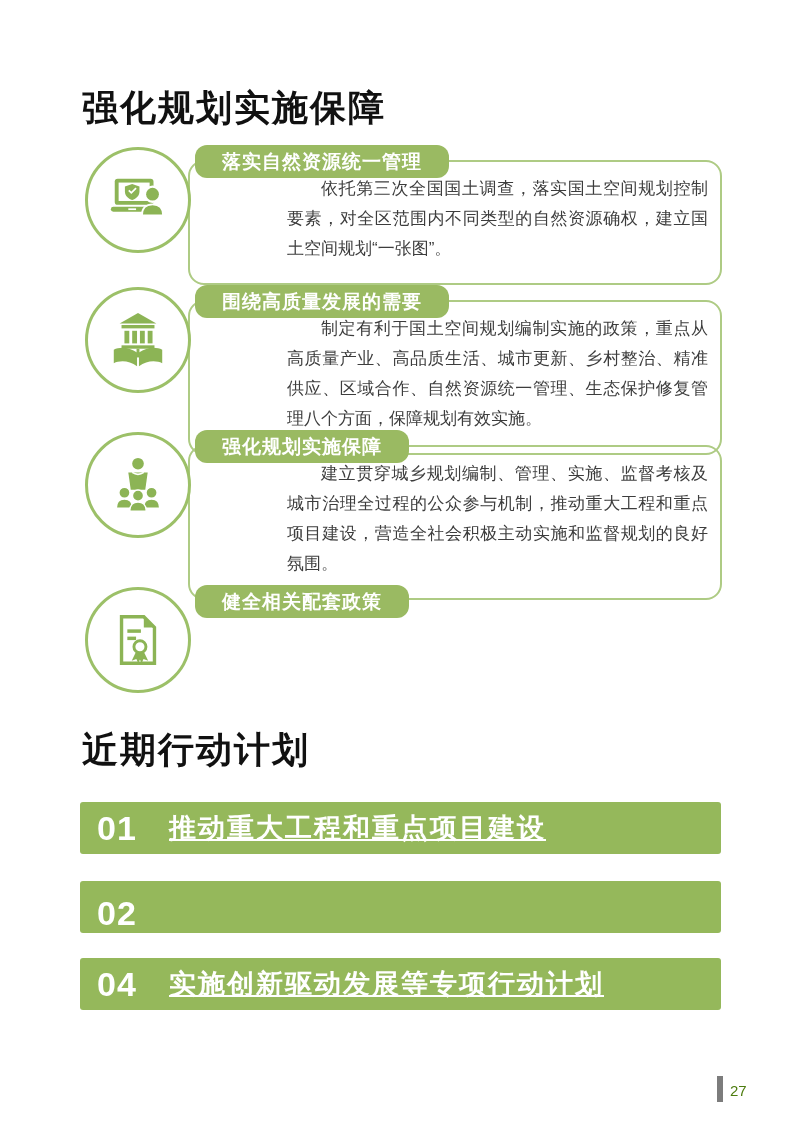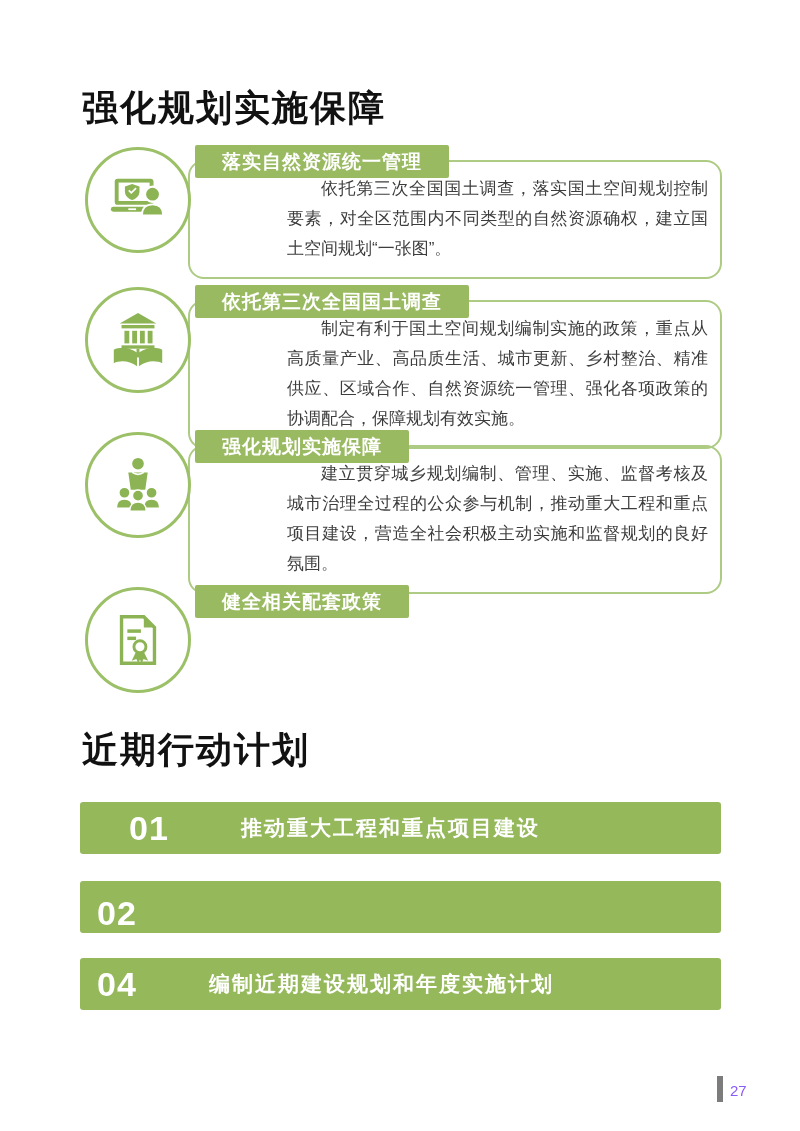--- a/index.html
+++ b/index.html
@@ -8,42 +8,42 @@
 
   .h-main { position:absolute; left:82px; font-size:36px; font-weight:bold; color:#111111; letter-spacing:2px; }
   .h-top { top:84px; }
   .h-mid { top:726px;text-align:center; }
 
   
   .g-section { position:absolute; left:0; width:800px; }
   .s1 { top:145px; } .s2 { top:285px; } .s3 { top:430px; } .s4 { top:585px; }
 
   .g-box { margin:15px 78px 0 188px; border:2px solid #aecb84; border-radius:16px;
-           padding:12px 12px 13px 97px; font-size:17px; line-height:30px;
+           padding:12px 12px 19px 97px; font-size:17px; line-height:30px;
            color:#3d3d3d; text-align:justify; position:relative; z-index:1; }
   .g-body { text-indent:2em; }
 
   .g-circle { position:absolute; left:85px; top:2px; width:106px; height:106px;
               background:#ffffff; border:3px solid #9cc068; border-radius:50%;
               display:flex; align-items:center; justify-content:center; z-index:2; }
 
   .g-pill { position:absolute; left:195px; top:0; height:33px; line-height:33px;
             background:#9aba62; color:#ffffff; font-size:19px; font-weight:bold;
-            padding:0 27px; letter-spacing:1px; border-radius:2px; z-index:3; }
+            padding:0 27px; letter-spacing:1px; border-radius:12px; z-index:3; }
 
   
   .action-bar { position:absolute; left:80px; width:641px; height:52px; background:#95b85b;
                 border-radius:3px; color:#ffffff; display:flex; align-items:center; }
-  .a1 { top:802px;padding-left:32px; } .a2 { top:881px;align-items:flex-end; } .a3 { top:958px; }
+  .a1 { top:802px; } .a2 { top:881px;align-items:flex-end; } .a3 { top:958px; }
   .action-number { font-size:34px; font-weight:bold; margin-left:17px; width:72px; letter-spacing:1px; }
-  .action-label { font-size:21px; font-weight:bold; margin-left:40px; letter-spacing:2px; }
+  .action-label { font-size:27px; font-weight:bold; letter-spacing:2px;text-decoration:underline; }
 
   
   .footer-bar { position:absolute; left:717px; top:1076px; width:6px; height:26px; background:#7c7c7c; }
-  .footer-num { position:absolute; left:730px; top:1082px; font-size:15px; color:#8b5cf6; }
+  .footer-num { position:absolute; left:730px; top:1082px; font-size:15px; color:#4d7c0f; }
 
   svg .ic { fill:#8cb455; }
 </style>
 </head>
 <body>
 
 <div class="page">
 
   <div class="h-main h-top">强化规划实施保障</div>
 
@@ -62,37 +62,37 @@
         <circle cx="47" cy="26" r="9" fill="#ffffff"></circle>
         <circle class="ic" cx="47" cy="26" r="6.6"></circle>
         <path class="ic" d="M36 48 c0 -8 5 -11.5 11 -11.5 s11 3.5 11 11.5 z" stroke="#ffffff" stroke-width="2"></path>
       </svg>
     </div>
     <div class="g-pill">落实自然资源统一管理</div>
   </div>
 
   <div class="g-section s2">
     <div class="g-box">
-      <div class="g-body">制定有利于国土空间规划编制实施的政策，重点从高质量产业、高品质生活、城市更新、乡村整治、精准供应、区域合作、自然资源统一管理、强化各项政策的协调配合，保障规划有效实施。</div>
+      <div class="g-body">制定有利于国土空间规划编制实施的政策，重点从高质量产业、高品质生活、城市更新、乡村整治、精准供应、区域合作、自然资源统一管理、生态保护修复管理八个方面，保障规划有效实施。</div>
     </div>
     <div class="g-circle">
       <svg width="62" height="62" viewBox="0 0 64 64">
         <path class="ic" d="M32 4 L13 15 H51 Z"></path>
         <rect class="ic" x="15" y="16.5" width="34" height="3.5"></rect>
         <rect class="ic" x="18" y="22.5" width="5" height="13"></rect>
         <rect class="ic" x="26" y="22.5" width="5" height="13"></rect>
         <rect class="ic" x="34" y="22.5" width="5" height="13"></rect>
         <rect class="ic" x="42" y="22.5" width="5" height="13"></rect>
         <rect class="ic" x="15" y="37.5" width="34" height="3.5"></rect>
         <rect class="ic" x="30.5" y="41" width="3" height="9"></rect>
         <path class="ic" d="M31 45 C23 39 13 39 7 42 V56 C13 53 23 53 31 59 Z"></path>
         <path class="ic" d="M33 45 C41 39 51 39 57 42 V56 C51 53 41 53 33 59 Z"></path>
       </svg>
     </div>
-    <div class="g-pill">依托第三次全国国土调查</div>
+    <div class="g-pill">围绕高质量发展的需要</div>
   </div>
 
   <div class="g-section s3">
     <div class="g-box">
       <div class="g-body">建立贯穿城乡规划编制、管理、实施、监督考核及城市治理全过程的公众参与机制，推动重大工程和重点项目建设，营造全社会积极主动实施和监督规划的良好氛围。</div>
     </div>
     <div class="g-circle">
       <svg width="62" height="62" viewBox="0 0 64 64">
         <circle class="ic" cx="32" cy="10" r="6"></circle>
         <path class="ic" d="M22 19 h20 l-2.5 18 h-15 z"></path>
@@ -127,19 +127,19 @@
 
   <div class="action-bar a1">
     <div class="action-number">01</div>
     <div class="action-label">推动重大工程和重点项目建设</div>
   </div>
   <div class="action-bar a2">
     <div class="action-number">02</div>
   </div>
   <div class="action-bar a3">
     <div class="action-number">04</div>
-    <div class="action-label">编制近期建设规划和年度实施计划</div>
+    <div class="action-label">实施创新驱动发展等专项行动计划</div>
   </div>
 
   <div class="footer-bar"></div>
   <div class="footer-num">27</div>
 
 </div>
 
 </body></html>

